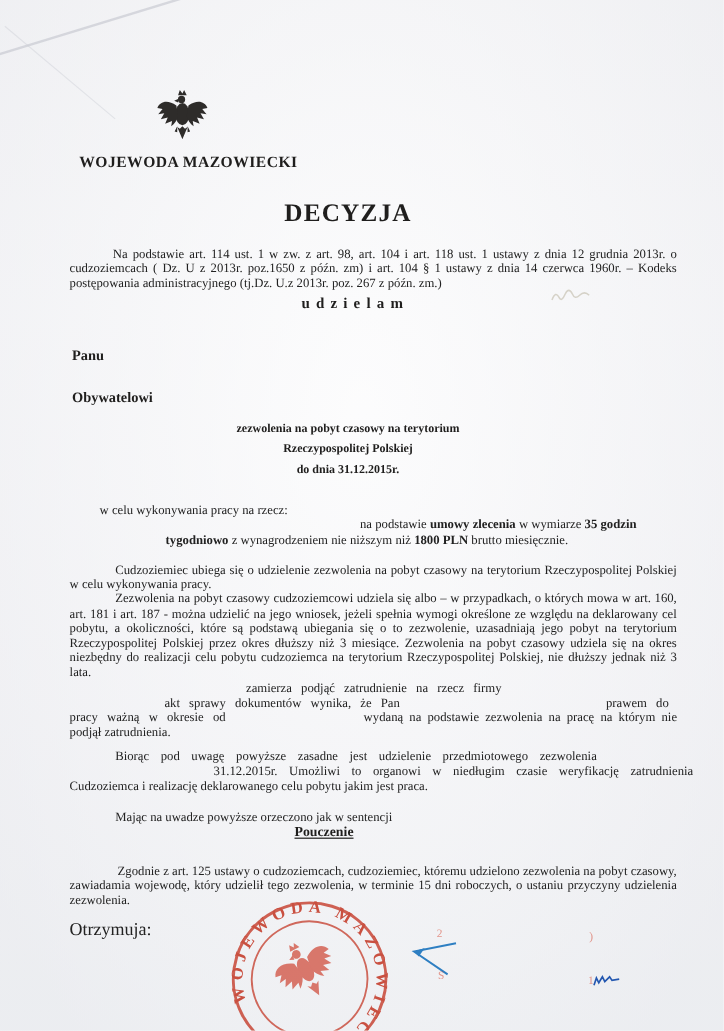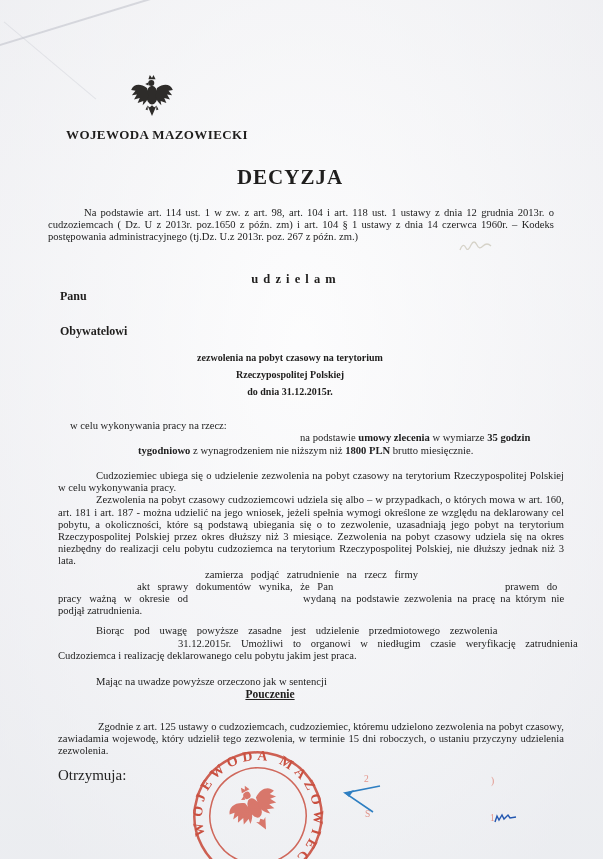--- a/index.html
+++ b/index.html
@@ -64,34 +64,34 @@
         <path d="M39,20 C49,13 58,15 61,23 l-6,1 5,6 -7,-1 4,7 -8,-2 3,7 -8,-3 1,6 c-4,-3 -7,-7 -8,-12 z"></path>
         <path d="M26,45 l6,14 6,-14 -3,2 -3,-3 -3,3 z"></path>
         <path d="M26,44 l-3,6 3,1 z M38,44 l3,6 -3,1 z"></path>
       </g>
     </svg>
   </div>
   <div class="abs letterhead-name" style="left:66px;top:127px;width:200px;">WOJEWODA MAZOWIECKI</div>
 
   <div class="abs doc-title center" style="left:60px;top:165px;width:460px;">DECYZJA</div>
 
-  <div class="abs t justify" style="left:48px;top:207px;width:506px;text-indent:36px;">Na podstawie art. 114 ust. 1 w zw. z art.  98, art. 104 i  art. 118 ust. 1 ustawy z dnia 12 grudnia 2013r. o cudzoziemcach ( Dz. U z 2013r. poz.1650 z późn. zm) i art. 104 § 1 ustawy z dnia 14 czerwca 1960r. – Kodeks postępowania administracyjnego (tj.Dz. U.z 2013r. poz. 267 z późn. zm.)</div>
+  <div class="abs t justify" style="left:58px;top:207px;width:506px;text-indent:36px;">Na podstawie art. 114 ust. 1 w zw. z art.  98, art. 104 i  art. 118 ust. 1 ustawy z dnia 12 grudnia 2013r. o cudzoziemcach ( Dz. U z 2013r. poz.1650 z późn. zm) i art. 104 § 1 ustawy z dnia 14 czerwca 1960r. – Kodeks postępowania administracyjnego (tj.Dz. U.z 2013r. poz. 267 z późn. zm.)</div>
 
-  <div class="abs grant-word center" style="left:60px;top:272px;width:468px;">u d z i e l a m</div>
+  <div class="abs grant-word center" style="left:60px;top:246px;width:468px;">u d z i e l a m</div>
 
   <div class="abs salut" style="left:60px;top:289px;">Panu</div>
   <div class="abs salut" style="left:60px;top:324px;">Obywatelowi</div>
 
   <div class="abs center" style="left:60px;top:350px;width:460px;">
     <div class="decision-line">zezwolenia na pobyt czasowy  na terytorium</div>
     <div class="decision-line">Rzeczypospolitej Polskiej</div>
     <div class="decision-line3">do dnia  31.12.2015r.</div>
   </div>
 
-  <div class="abs t" style="left:70px;top:420px;">w celu wykonywania pracy na rzecz:</div>
+  <div class="abs t" style="left:83px;top:420px;">w celu wykonywania pracy na rzecz:</div>
   <div class="abs t" style="left:300px;top:432px;width:264px;">
     <span>na podstawie </span><span class="bold">umowy zlecenia</span><span> w wymiarze </span><span class="bold">35 godzin</span>
   </div>
   <div class="abs t" style="left:138px;top:445px;width:430px;">
     <span class="bold">tygodniowo</span><span>  z wynagrodzeniem nie niższym niż </span><span class="bold">1800 PLN</span><span> brutto miesięcznie.</span>
   </div>
 
   <div class="abs t justify" style="left:58px;top:470px;width:506px;">
     <div style="text-indent:38px;">Cudzoziemiec ubiega się o udzielenie zezwolenia na pobyt czasowy na terytorium Rzeczypospolitej Polskiej w celu wykonywania pracy.</div>
     <div style="text-indent:38px;">Zezwolenia na pobyt czasowy cudzoziemcowi udziela się albo – w przypadkach, o których mowa w art. 160, art. 181 i art. 187 - można udzielić na jego wniosek, jeżeli spełnia wymogi określone ze względu na deklarowany cel pobytu, a okoliczności, które są podstawą ubiegania się o to zezwolenie, uzasadniają jego pobyt na terytorium Rzeczypospolitej Polskiej przez okres dłuższy niż 3 miesiące.  Zezwolenia na pobyt czasowy udziela się na okres niezbędny do realizacji celu pobytu cudzoziemca na terytorium Rzeczypospolitej Polskiej, nie dłuższy jednak niż 3 lata.</div>

